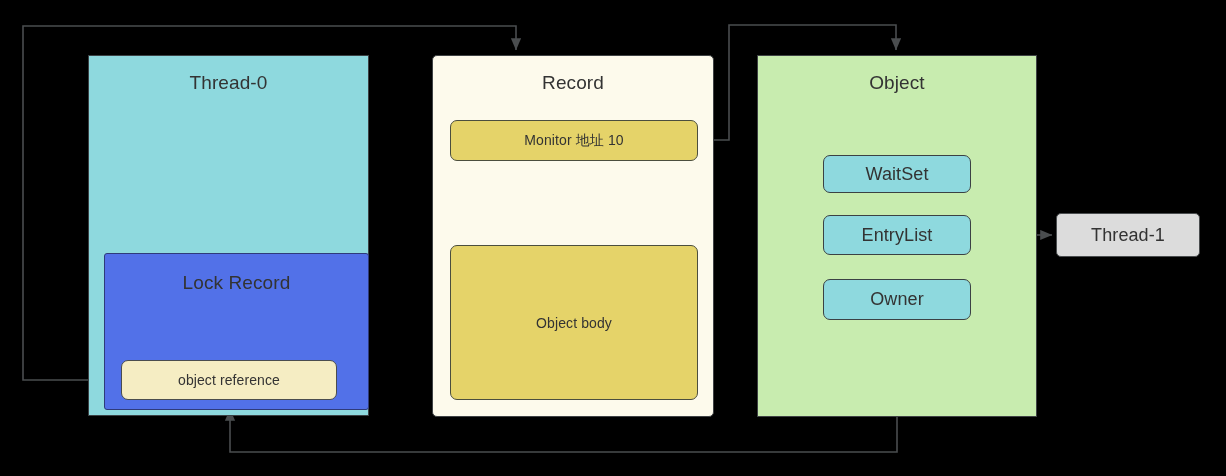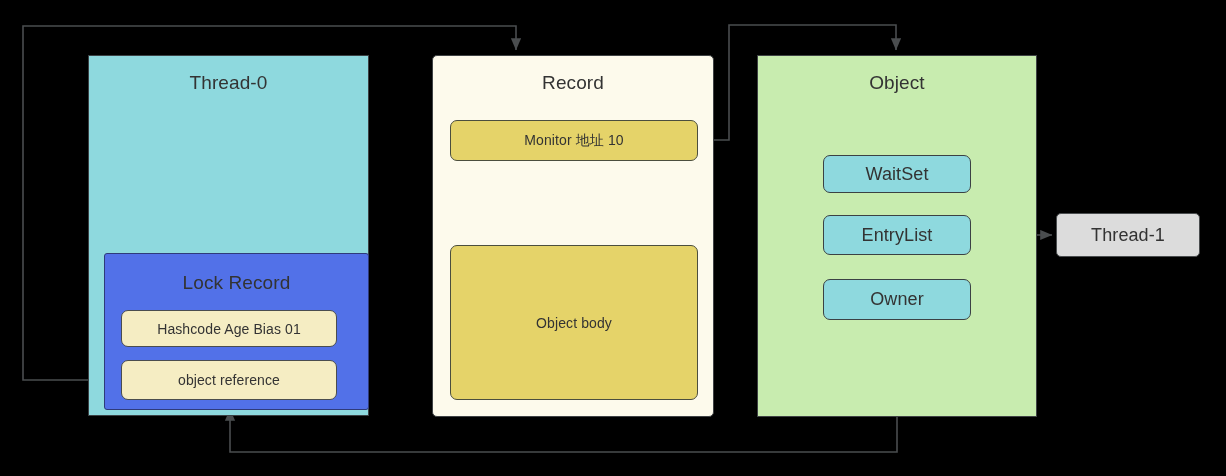--- a/index.html
+++ b/index.html
@@ -122,23 +122,20 @@
   </svg>
 
   <div class="node container thread0" style="left:88px; top:55px; width:281px; height:361px;">
     <span class="lbl">Thread-0</span>
   </div>
 
   <div class="node container lockrecord" style="left:104px; top:253px; width:265px; height:157px; padding-top:18px;">
     <span class="lbl">Lock Record</span>
   </div>
 
-  <div class="node leaf lrslot" style="left:121px; top:310px; width:216px; height:37px;">
-    <span class="lbl">Hashcode Age Bias 01</span>
-  </div>
 
   <div class="node leaf lrslot" style="left:121px; top:360px; width:216px; height:40px;">
     <span class="lbl">object reference</span>
   </div>
 
   <div class="node container objectbox" style="left:432px; top:55px; width:282px; height:362px;">
     <span class="lbl">Record</span>
   </div>
 
   <div class="node leaf objslot" style="left:450px; top:120px; width:248px; height:41px;">

